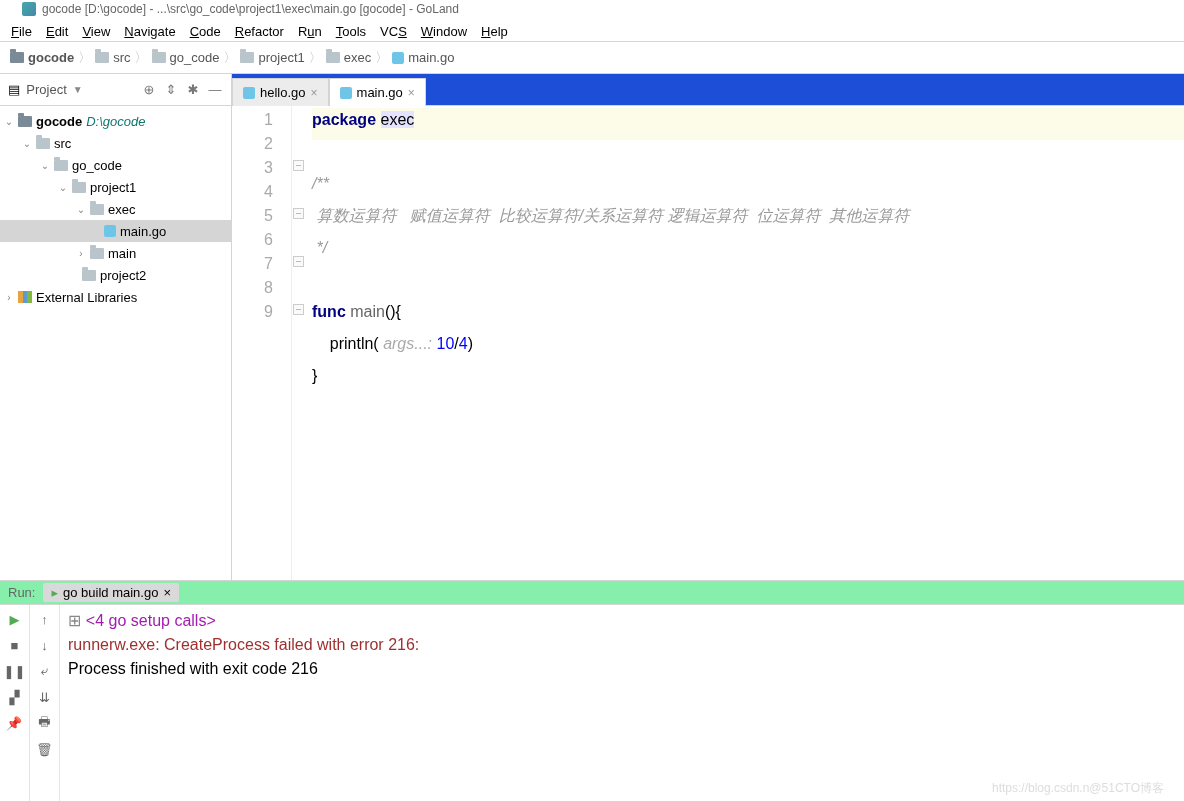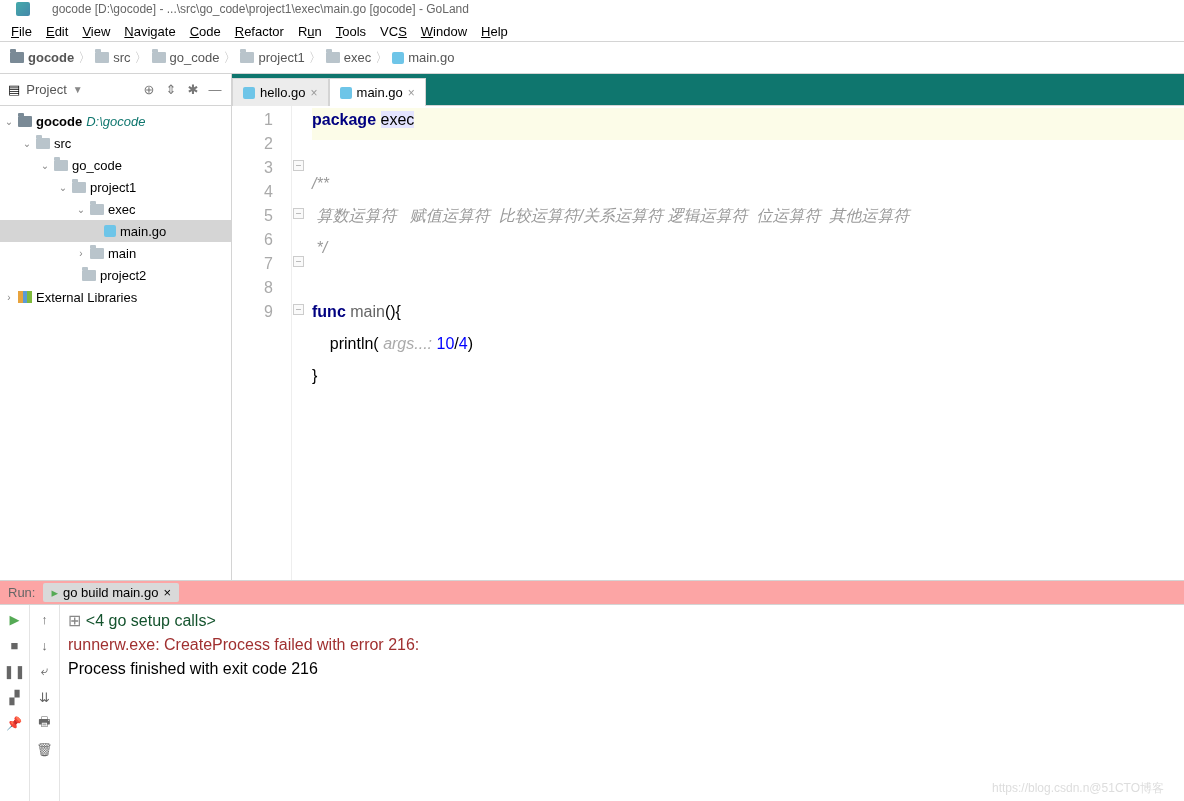--- a/index.html
+++ b/index.html
@@ -1,18 +1,18 @@
 <!DOCTYPE html>
 <html><head>
 <meta charset="utf-8">
 <style>
 * { margin: 0; padding: 0; box-sizing: border-box; font-family: "Segoe UI", Arial, sans-serif; }
 body { width: 1184px; height: 801px; background: #fff; font-size: 13px; color: #000; overflow: hidden; position: relative; }
 
-.title-bar { height: 18px; padding: 0 16px; color: #666; font-size: 12px; display: flex; align-items: center; gap: 22px; }
+.title-bar { height: 18px; padding: 0 22px; color: #666; font-size: 12px; display: flex; align-items: center; gap: 6px; }
 .title-bar .app-icon { width: 14px; height: 14px; background: linear-gradient(135deg,#4aa,#48a); border-radius: 2px; }
 
 .menu-bar { height: 24px; display: flex; align-items: flex-end; padding: 0 4px; border-bottom: 1px solid #d4d4d4; }
 .menu-bar span { padding: 2px 7px; cursor: default; }
 .menu-bar span u { text-decoration: underline; }
 
 .nav-bar { height: 32px; display: flex; align-items: center; padding: 0 10px; gap: 2px; border-bottom: 1px solid #d4d4d4; }
 .nav-bar .crumb { display: flex; align-items: center; gap: 4px; color: #555; }
 .nav-bar .sep { color: #bbb; margin: 0 2px; }
 .folder-ico { width: 14px; height: 11px; background: #b9c4cb; border-radius: 1px; position: relative; }
@@ -34,49 +34,49 @@
 .tree-row .arrow { width:10px; text-align:center; color:#888; font-size:10px; }
 .tree-row.selected { background:#d5d5d5; }
 .tree-row .label { white-space:nowrap; }
 .tree-row .bold { font-weight:bold; }
 .tree-row .path { color:#0f766e; margin-left:0;font-style:italic; }
 .lib-ico { display:inline-block; width:14px; height:12px; background:linear-gradient(90deg,#e8a33d 33%,#5b9bd5 33% 66%,#7fba3c 66%); }
 .scratch-ico { width:14px; height:11px; background:#b9c4cb; border-radius:1px; position:relative; }
 .scratch-ico::after { content:""; position:absolute; right:-2px; bottom:-2px; width:8px; height:8px; background:#3c9; border-radius:50%; }
 
 .editor-area { flex: 1; display: flex; flex-direction: column; }
-.tab-bar { height: 32px; display:flex; align-items:flex-end; border-bottom:1px solid #d4d4d4; background:#0f766e; }
+.tab-bar { height: 32px; display:flex; align-items:flex-end; border-bottom:1px solid #d4d4d4; background:#1d4ed8; }
 .tab { height:28px; display:flex; align-items:center; gap:5px; padding:0 10px; background:#ececec; border:1px solid #d4d4d4; border-bottom:none; position:relative; top:1px; cursor:pointer; }
 .tab.active { background:#fff; }
 .tab .close { color:#999; font-size:12px; }
 .editor { flex:1; display:flex; font-family:"Consolas","Courier New",monospace; font-size:16px; line-height:24px; background:#fff; }
 .gutter { width:60px; text-align:right; color:#aaa; padding:2px 18px 0 0; border-right:1px solid #eee; user-select:none; position:relative; }
 .gutter .ln { height:24px; }
 .fold-col { width:14px; position:relative; }
 .fold-mark { position:absolute; left:1px; width:11px; height:11px; border:1px solid #ccc; background:#fafafa; font-size:9px; line-height:9px; text-align:center; color:#999; }
 .code { flex:1; padding:2px 0 0 6px; }
 .code .line { height:32px; white-space:pre; }
 .code .line.hl { background:#fcfce8; }
 .kw { color:#000080; font-weight:bold; }
 .fn { color:#666; }
 .str-hint { color:#aaa; font-style:italic; }
 .num { color:#0000ff;text-align:center; }
 .cmt { color:#999; font-style:italic; }
 
 .run-panel { border-top:1px solid #d4d4d4; height:221px; display:flex; flex-direction:column; }
-.run-header { height:24px; display:flex; align-items:center; padding:0 8px; gap:8px; background:#fca5a5; border-bottom:1px solid #d4d4d4; }
+.run-header { height:24px; display:flex; align-items:center; padding:0 8px; gap:8px; background:#86efac; border-bottom:1px solid #d4d4d4; }
 .run-header .run-label { color:#666; }
 .run-tab { display:flex; align-items:center; gap:5px; background:#d9d9d9; padding:2px 8px; border-radius:2px; }
 .run-body { flex:1; display:flex; }
 .run-tools { width:30px; border-right:1px solid #e4e4e4; display:flex; flex-direction:column; align-items:center; padding-top:6px; gap:10px; }
 .run-tools2 { width:30px; border-right:1px solid #e4e4e4; display:flex; flex-direction:column; align-items:center; padding-top:6px; gap:10px; }
 .rt-ico { width:16px; height:16px; display:flex; align-items:center; justify-content:center; color:#666; cursor:pointer; }
 .play { color:#5a5; }
 .console { flex:1; font-family:"Consolas","Courier New",monospace; font-size:16px; line-height:24px; padding:4px 8px; }
-.console .folded { color:#14532d; }
+.console .folded { color:#a21caf; }
 .console .folded::before { content:"⊞ "; color:#888; }
 .console .err { color:#a03030; }
 .watermark { position:absolute; right:20px; bottom:4px; color:#ddd; font-size:12px; }
 </style>
 </head>
 <body>
 
 <div class="title-bar">
   <span class="app-icon"></span>
   <span>gocode [D:\gocode] - ...\src\go_code\project1\exec\main.go [gocode] - GoLand</span>

